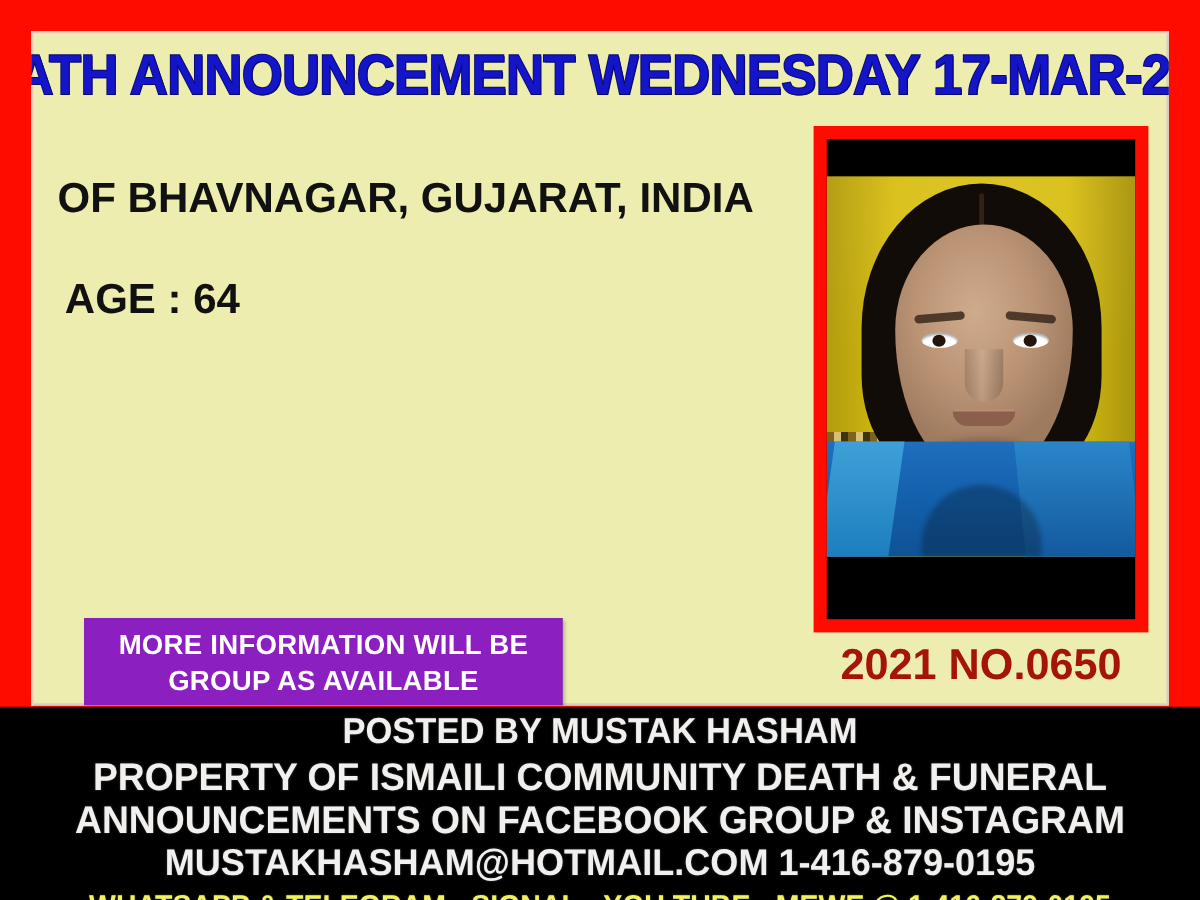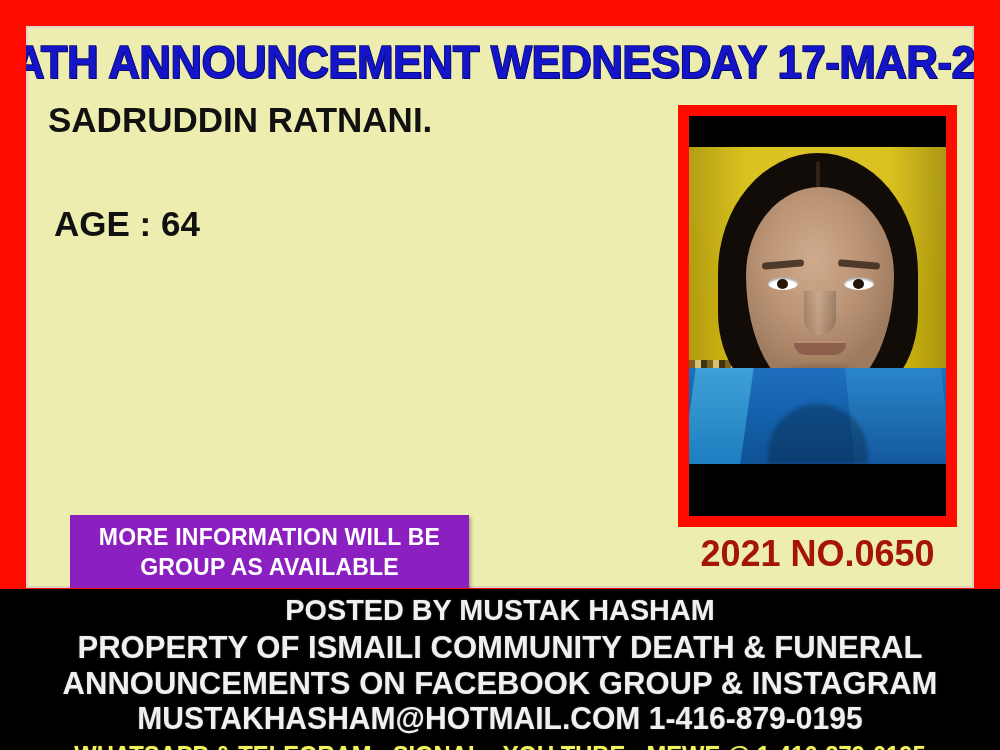--- a/index.html
+++ b/index.html
@@ -74,21 +74,21 @@
     font-weight: bold;
     font-size: 35px;
     line-height: 48px;
     color: #111111;
     white-space: nowrap;
     letter-spacing: 0px;
   }
   .info-line.name1 { margin-top: 0px; }
   .info-line.name2 { margin-top: 0px; }
   .info-line.place { margin-top: 46px; }
-  .info-line.age   { margin-top: 56px; padding-left: 6px; }
+  .info-line.age   { margin-top: 36px; padding-left: 6px; }
 
   
   .note-box {
     position: absolute;
     left: 44px;
     top: 489px;
     width: 399px;
     height: 73px;
     background: #8B1FBF;
     box-shadow: 2px 2px 3px rgba(0,0,0,0.28);
@@ -370,21 +370,21 @@
 
 <div class="poster">
 
   <div class="panel">
 
     <div class="title-row">
       <div class="title-text">DEATH  ANNOUNCEMENT WEDNESDAY 17-MAR-2021</div>
     </div>
 
     <div class="info">
-      <div class="info-line name2">SADRUDDIN RATNANI.</div>
+      <div class="info-line place">OF BHAVNAGAR, GUJARAT, INDIA</div>
       <div class="info-line age">AGE : 64</div>
     </div>
 
     <div class="note-box">
       <div class="note-line">MORE INFORMATION  WILL BE</div>
       <div class="note-line">GROUP AS AVAILABLE</div>
     </div>
 
     <div class="photo-frame">
       <div class="photo-inner">

